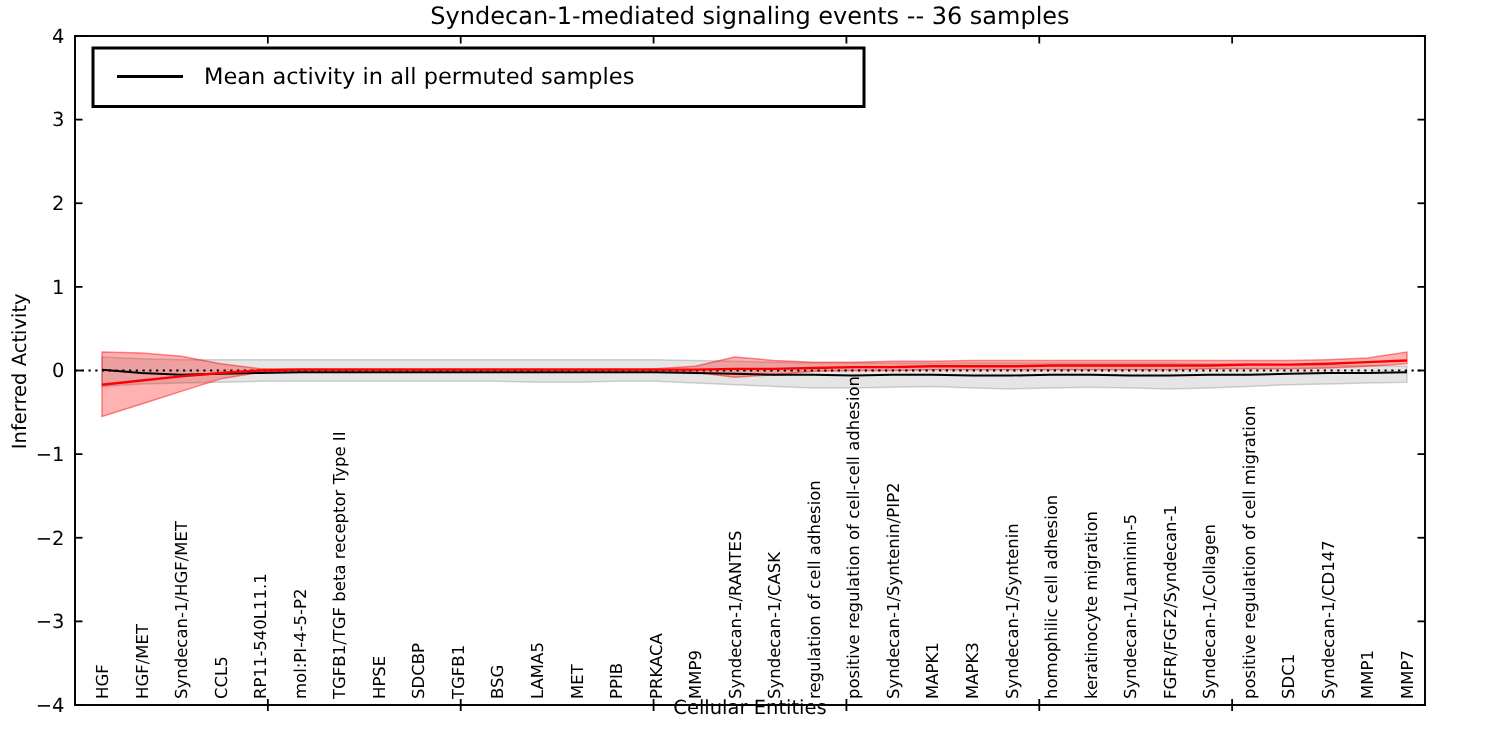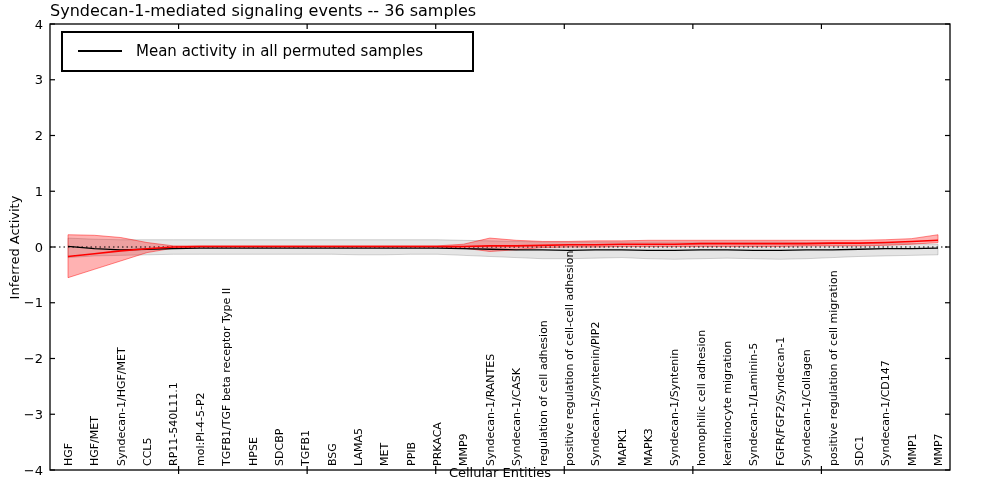--- a/index.html
+++ b/index.html
@@ -10,21 +10,21 @@
     background: #ffffff;
     font-family: "DejaVu Sans", sans-serif;
     overflow: hidden;
   }
   #plot-svg { position: absolute; left: 0; top: 0; }
   .title {
     position: absolute;
     left: 50px;
     top: 1px;
     width: 900px;
-    text-align: left;
+    text-align: center;
     font-size: 16px;
     color: #000;
   }
   .xlabel {
     position: absolute;
     left: 50px;
     top: 465px;
     width: 900px;
     text-align: center;
     font-size: 13px;
@@ -37,21 +37,21 @@
     width: 140px;
     text-align: center;
     font-size: 13px;
     color: #000;
     transform: rotate(-90deg);
   }
   .legend {
     position: absolute;
     left: 61px;
     top: 31px;
-    width: 413px;
+    width: 516px;
     background: #ffffff;
     border: 2px solid #000000;
     box-sizing: border-box;
     padding: 5px 0 6px 0;
     z-index: 5;
   }
   .legend-row {
     display: flex;
     align-items: center;
     height: 26px;

